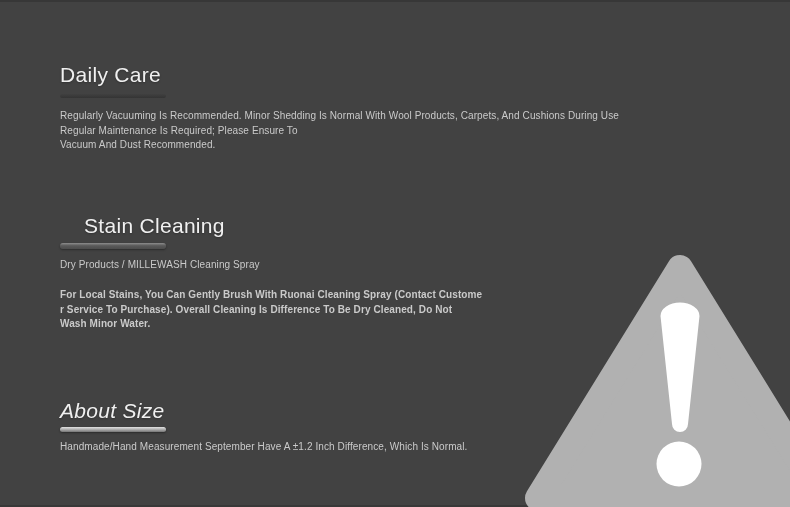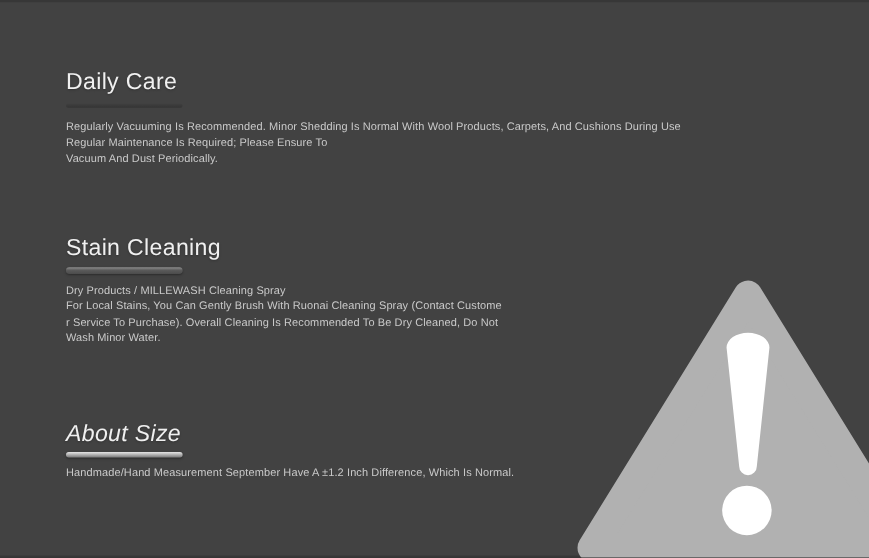--- a/index.html
+++ b/index.html
@@ -78,23 +78,23 @@
     box-shadow: 0 1px 2px rgba(0,0,0,0.35);
   }
   .body-line {
     font-size: 10px;
     line-height: 14.5px;
     color: #cacaca;
     white-space: nowrap;
     letter-spacing: 0.1px;
   }
   .para-1 { margin-top: 11px; }
-  .title-stain { margin-top: 60px; }
+  .title-stain { margin-top: 60px; margin-left: 24px; }
   .subtitle { margin-top: 9px; }
-  .para-2 { margin-top: 0; }
+  .para-2 { margin-top: 16px; font-weight: bold; }
   .title-size { margin-top: 66px; font-style: italic; }
   .para-3 { margin-top: 8px; }
 </style>
 </head>
 <body>
 
 <div class="page">
 
   <svg class="warning-svg" viewBox="0 0 790 507" aria-hidden="true">
     <path d="M 680 268 L 822 498 L 538 498 Z" stroke-width="26" stroke-linejoin="round" fill="#b1b1b1" stroke="#b1b1b1"></path>
@@ -103,31 +103,31 @@
   </svg>
 
   <div class="content">
 
     <div>
       <h2 class="sec-title">Daily Care</h2>
       <div class="bar bar-dark"></div>
       <div class="para-1">
         <div class="body-line">Regularly Vacuuming Is Recommended. Minor Shedding Is Normal With Wool Products, Carpets, And Cushions During Use</div>
         <div class="body-line">Regular Maintenance Is Required; Please Ensure To</div>
-        <div class="body-line">Vacuum And Dust Periodically.</div>
+        <div class="body-line">Vacuum And Dust Recommended.</div>
       </div>
     </div>
 
     <div>
       <h2 class="sec-title title-stain">Stain Cleaning</h2>
       <div class="bar bar-gray"></div>
       <div class="body-line subtitle">Dry Products / MILLEWASH Cleaning Spray</div>
       <div class="para-2">
         <div class="body-line">For Local Stains, You Can Gently Brush With Ruonai Cleaning Spray (Contact Custome</div>
-        <div class="body-line">r Service To Purchase). Overall Cleaning Is Recommended To Be Dry Cleaned, Do Not</div>
+        <div class="body-line">r Service To Purchase). Overall Cleaning Is Difference To Be Dry Cleaned, Do Not</div>
         <div class="body-line">Wash Minor Water.</div>
       </div>
     </div>
 
     <div>
       <h2 class="sec-title title-size">About Size</h2>
       <div class="bar bar-silver"></div>
       <div class="para-3">
         <div class="body-line">Handmade/Hand Measurement September Have A ±1.2 Inch Difference, Which Is Normal.</div>
       </div>

